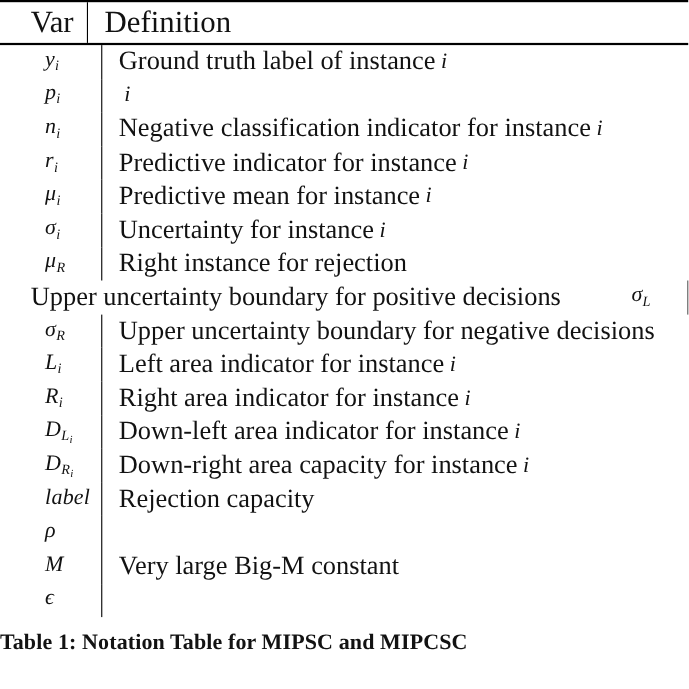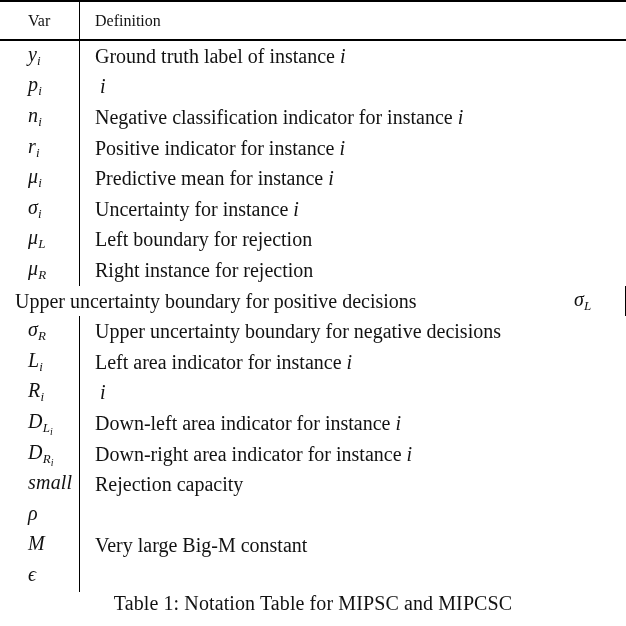--- a/index.html
+++ b/index.html
@@ -26,70 +26,70 @@
     align-items: stretch;
     height: 39px;
     border-bottom: 2px solid #000000;
     box-sizing: border-box;
   }
   .brow {
     display: flex;
     align-items: stretch;
     height: 30.6px;
     box-sizing: border-box;
+    padding-left: 13px;
   }
   .cell {
     box-sizing: border-box;
     display: flex;
     align-items: center;
     white-space: nowrap;
   }
   .varcell {
     flex: 0 0 80px;
     width: 80px;
     padding-left: 28px;
     border-right: 1.6px solid #000000;
   }
   .defcell {
     flex: 1 1 auto;
     padding-left: 15px;
     text-align: center;
   }
   .htext {
-    font-size: 16px;
+    font-size: 28px;
     font-style: normal;
   }
   .sym {
     font-size: 20px;
     font-style: italic;
     letter-spacing: 0.2px;
   }
   .sub {
     font-size: 13px;
     font-style: italic;
     vertical-align: -4px;
   }
   .subsub {
     font-size: 10px;
     font-style: italic;
     vertical-align: -3px;
   }
   .deftext {
-    font-size: 20px;
+    font-size: 24px;
   }
   .tail {
     font-size: 20px;
     font-style: italic;
     margin-left: 5px;
   }
   .caption {
-    margin-top: 0;
-    text-align: center;
+    margin-top: 12px;
     font-size: 20px;
-    font-weight: normal;
+    font-weight: bold;
     letter-spacing: 0.1px;
   }
 </style>
 </head>
 <body>
 
 <div class="page">
   <div class="ntable">
     <div class="hrow">
       <div class="cell varcell">
@@ -127,21 +127,21 @@
       <span class="deftext">Negative classification indicator for instance</span>
             <span class="tail">i</span>
     </div>
   </div>
 
   <div class="brow">
     <div class="cell varcell">
       <span class="sym"><span class="base">r</span><span class="sub"><span class="sub-t">i</span><span class="subsub"></span></span></span>
     </div>
     <div class="cell defcell">
-      <span class="deftext">Positive indicator for instance</span>
+      <span class="deftext">Predictive indicator for instance</span>
             <span class="tail">i</span>
     </div>
   </div>
 
   <div class="brow">
     <div class="cell varcell">
       <span class="sym"><span class="base">μ</span><span class="sub"><span class="sub-t">i</span><span class="subsub"></span></span></span>
     </div>
     <div class="cell defcell">
       <span class="deftext">Predictive mean for instance</span>
@@ -152,29 +152,20 @@
   <div class="brow">
     <div class="cell varcell">
       <span class="sym"><span class="base">σ</span><span class="sub"><span class="sub-t">i</span><span class="subsub"></span></span></span>
     </div>
     <div class="cell defcell">
       <span class="deftext">Uncertainty for instance</span>
             <span class="tail">i</span>
     </div>
   </div>
 
-  <div class="brow">
-    <div class="cell varcell">
-      <span class="sym"><span class="base">μ</span><span class="sub"><span class="sub-t">L</span><span class="subsub"></span></span></span>
-    </div>
-    <div class="cell defcell">
-      <span class="deftext">Left boundary for rejection</span>
-            <span class="tail"></span>
-    </div>
-  </div>
 
   <div class="brow">
     <div class="cell varcell">
       <span class="sym"><span class="base">μ</span><span class="sub"><span class="sub-t">R</span><span class="subsub"></span></span></span>
     </div>
     <div class="cell defcell">
       <span class="deftext">Right instance for rejection</span>
             <span class="tail"></span>
     </div>
   </div>
@@ -207,47 +198,48 @@
       <span class="deftext">Left area indicator for instance</span>
             <span class="tail">i</span>
     </div>
   </div>
 
   <div class="brow">
     <div class="cell varcell">
       <span class="sym"><span class="base">R</span><span class="sub"><span class="sub-t">i</span><span class="subsub"></span></span></span>
     </div>
     <div class="cell defcell">
+      <span class="deftext">Right area indicator for instance</span>
             <span class="tail">i</span>
     </div>
   </div>
 
   <div class="brow">
     <div class="cell varcell">
       <span class="sym"><span class="base">D</span><span class="sub"><span class="sub-t">L</span><span class="subsub">i</span></span></span>
     </div>
     <div class="cell defcell">
       <span class="deftext">Down-left area indicator for instance</span>
             <span class="tail">i</span>
     </div>
   </div>
 
   <div class="brow">
     <div class="cell varcell">
       <span class="sym"><span class="base">D</span><span class="sub"><span class="sub-t">R</span><span class="subsub">i</span></span></span>
     </div>
     <div class="cell defcell">
-      <span class="deftext">Down-right area indicator for instance</span>
-            <span class="tail">i</span>
-    </div>
-  </div>
-
-  <div class="brow">
-    <div class="cell varcell">
-      <span class="sym"><span class="base">small</span><span class="sub"><span class="sub-t"></span><span class="subsub"></span></span></span>
+      <span class="deftext">Down-right area capacity for instance</span>
+            <span class="tail">i</span>
+    </div>
+  </div>
+
+  <div class="brow">
+    <div class="cell varcell">
+      <span class="sym"><span class="base">label</span><span class="sub"><span class="sub-t"></span><span class="subsub"></span></span></span>
     </div>
     <div class="cell defcell">
       <span class="deftext">Rejection capacity</span>
             <span class="tail"></span>
     </div>
   </div>
 
   <div class="brow">
     <div class="cell varcell">
       <span class="sym"><span class="base">ρ</span><span class="sub"><span class="sub-t"></span><span class="subsub"></span></span></span>

